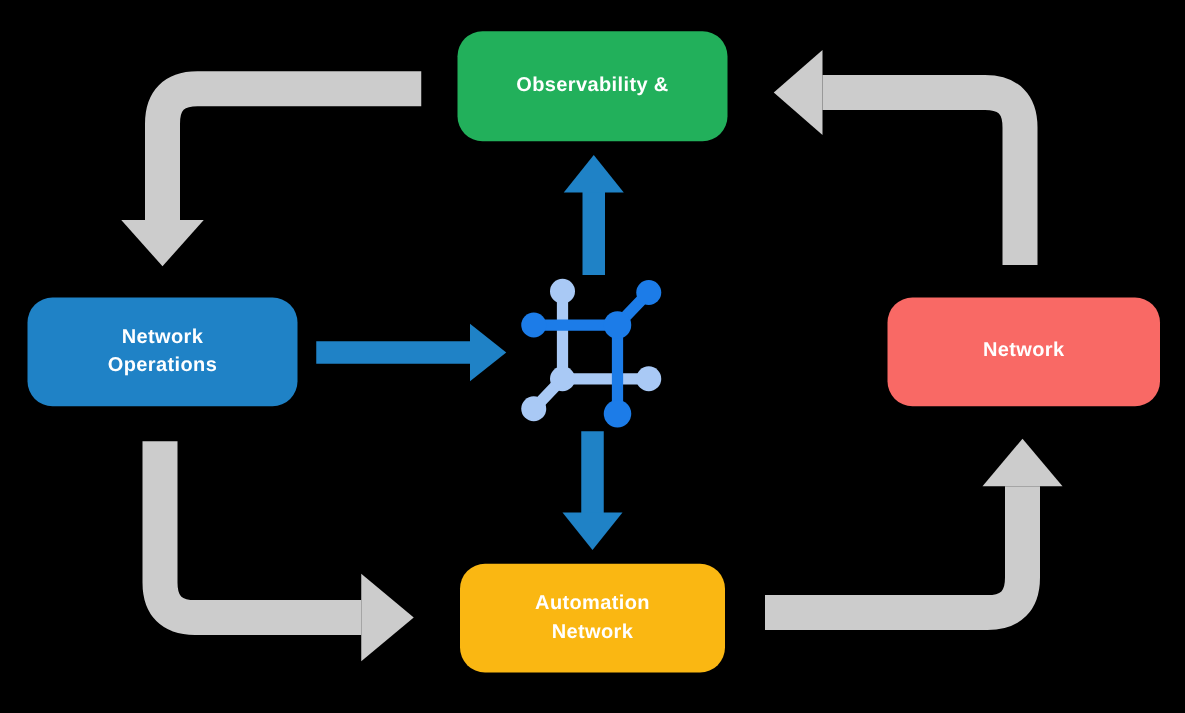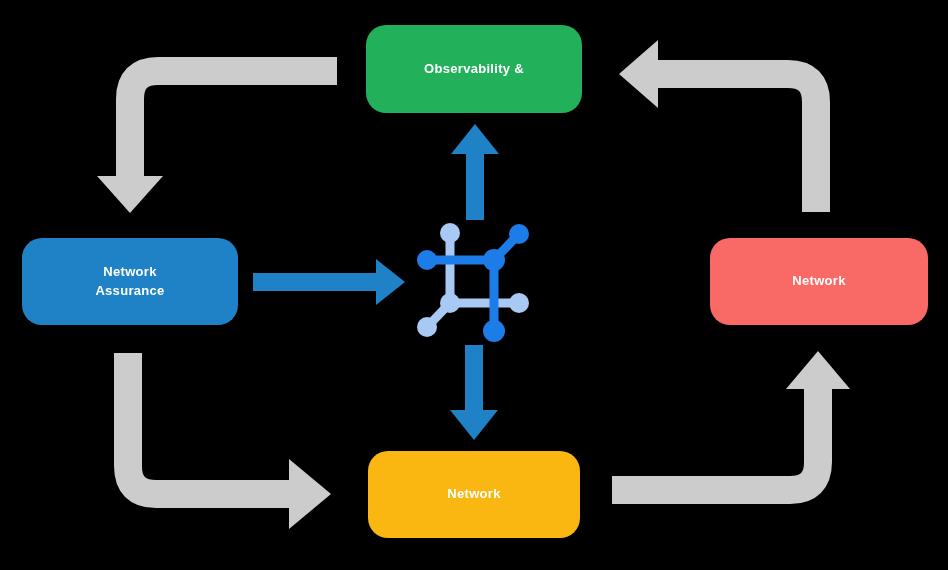--- a/index.html
+++ b/index.html
@@ -21,21 +21,21 @@
     width: 948px; height: 570px;
   }
   .node {
     position: absolute;
     border-radius: 20px;
     display: flex;
     flex-direction: column;
     justify-content: center;
     align-items: center;
     color: var(--c-text, #fff);
-    font-size: 13px;
+    font-size: 16px;
     font-weight: 600;
     letter-spacing: 0.3px;
     line-height: 1.4;
     text-align: center;
     z-index: 2;
   }
   #node-observability { left: 366px; top: 25px;  width: 216px; height: 88px; background: var(--c-green); }
   #node-operations    { left: 22px;  top: 238px; width: 216px; height: 87px; background: var(--c-blue); }
   #node-infrastructure{ left: 710px; top: 238px; width: 218px; height: 87px; background: var(--c-red); }
   #node-automation    { left: 368px; top: 451px; width: 212px; height: 87px; background: var(--c-yellow); }
@@ -111,24 +111,25 @@
       <circle class="icon-dot-dark" cx="494" cy="331" r="11"></circle>
     </g>
   </svg>
 
   <div class="node" id="node-observability">
     <span>Observability &amp;</span>
   </div>
 
   <div class="node" id="node-operations">
     <span>Network</span>
-    <span>Assurance</span>
+    <span>Operations</span>
   </div>
 
   <div class="node" id="node-infrastructure">
     <span>Network</span>
   </div>
 
   <div class="node" id="node-automation">
+    <span>Automation</span>
     <span>Network</span>
   </div>
 
 </div>
 
 </body></html>

